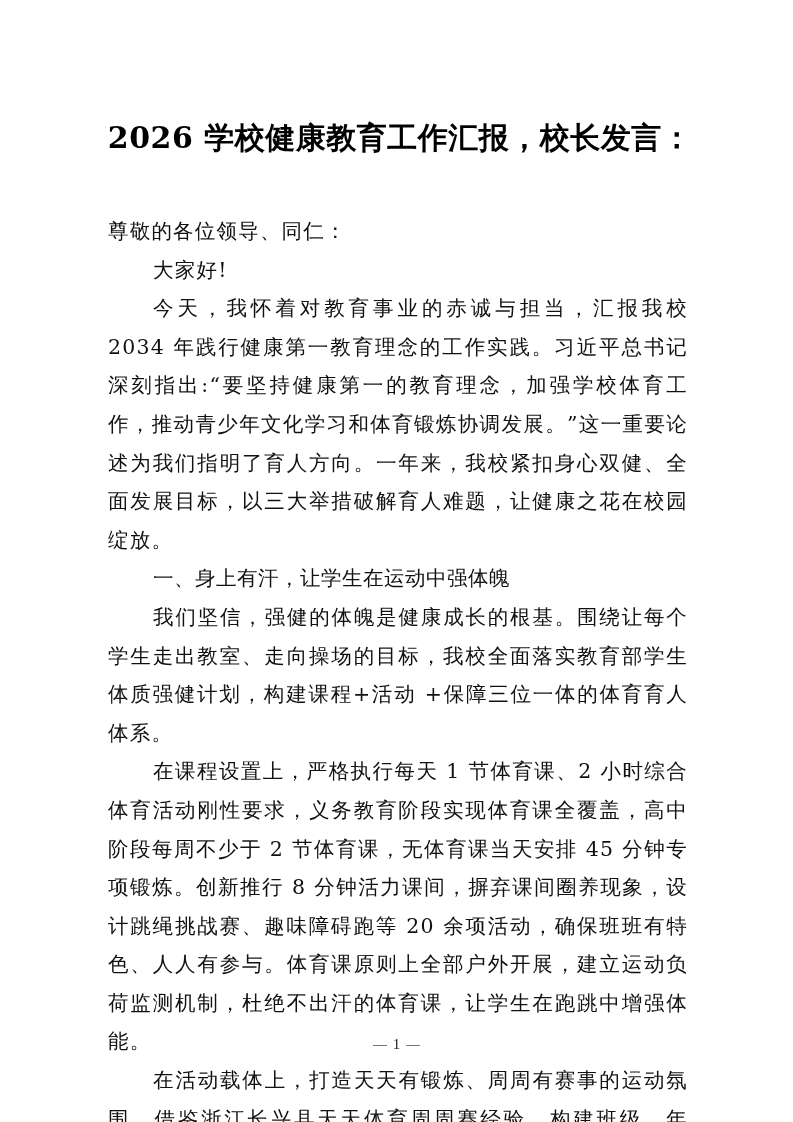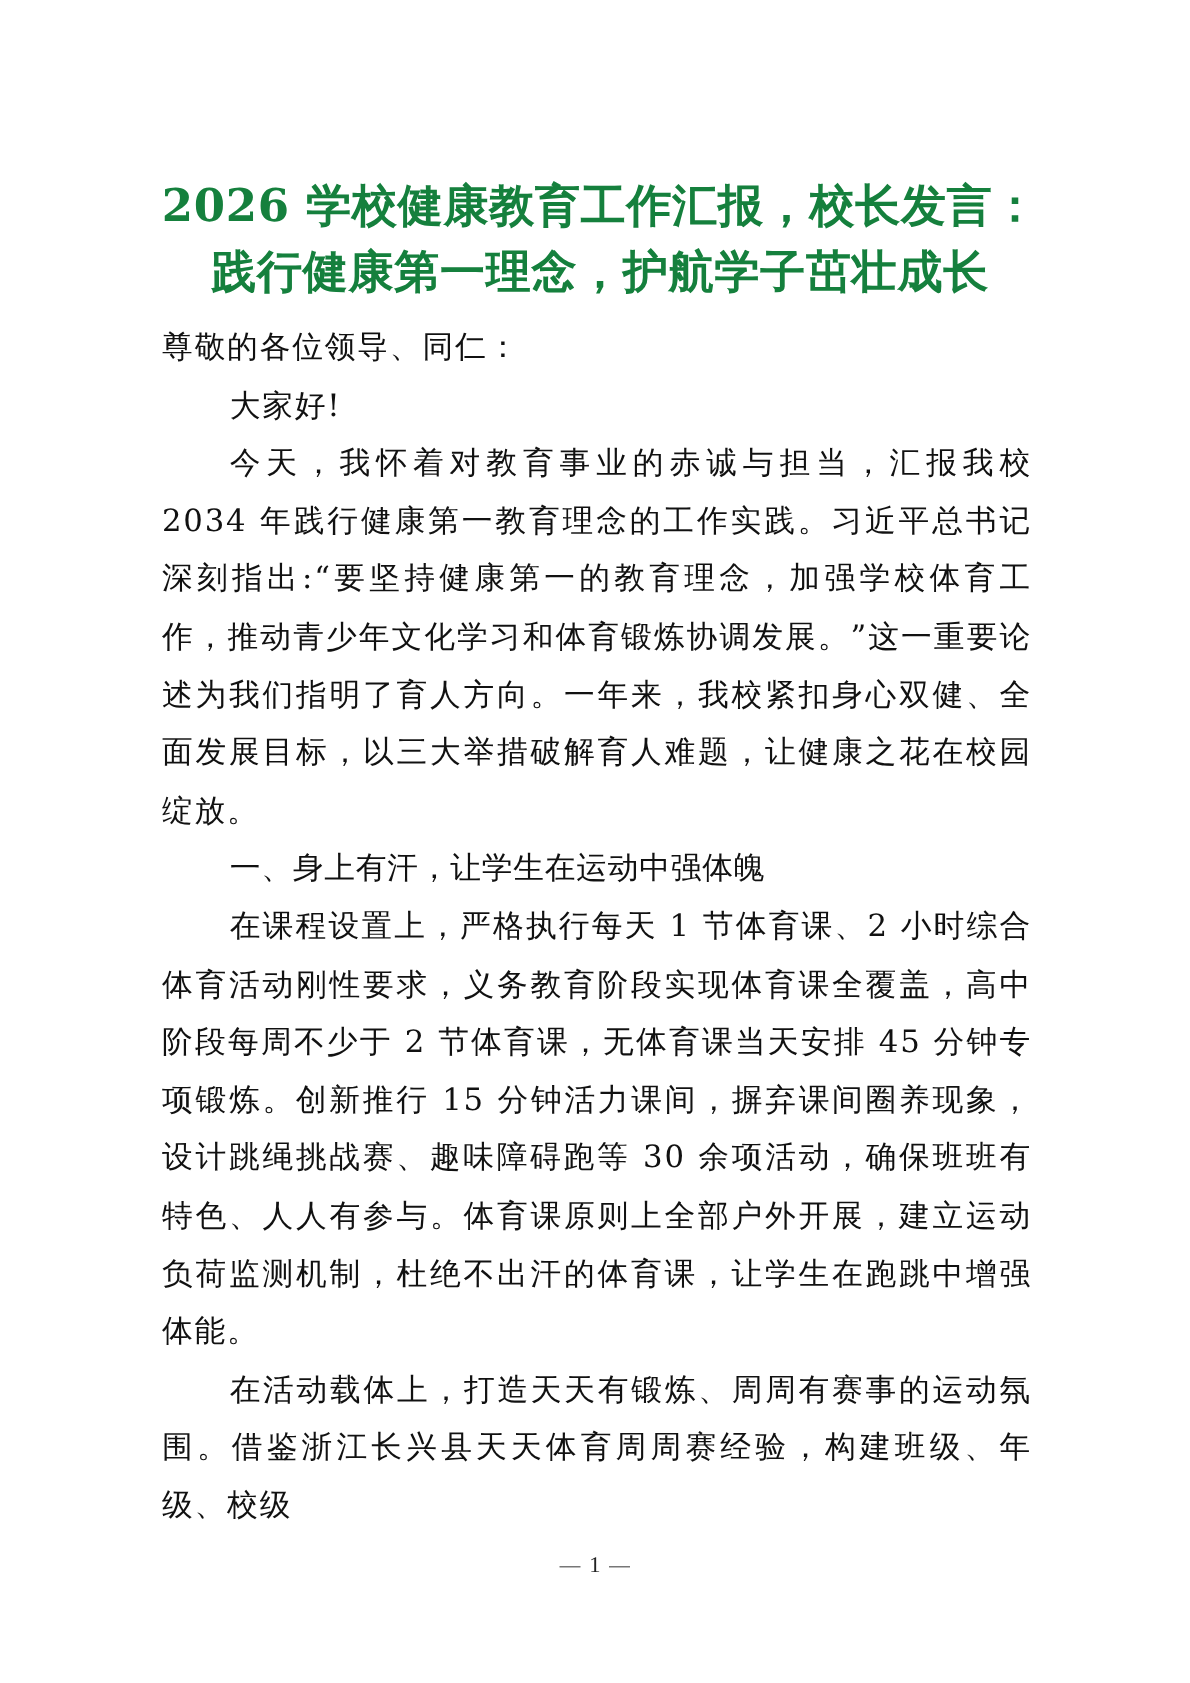--- a/index.html
+++ b/index.html
@@ -5,21 +5,21 @@
   html, body { margin: 0; padding: 0; background: #ffffff; }
   body { width: 793px; height: 1122px; position: relative; overflow: hidden; }
   .page {
     position: absolute; left: 0; top: 0; width: 793px; height: 1122px;
     background: #ffffff;
   }
   .title {
     position: absolute; left: 100px; width: 600px; top: 116px;
     font-family: "DejaVu Serif", "Liberation Serif", serif;
     font-weight: bold; font-size: 30px; line-height: 44px;
-    text-align: center; color: #15803d; letter-spacing: 0.5px;
+    text-align: center; color: #000000; letter-spacing: 0.5px;
     margin: 0;
   }
   .title .line { display: block; white-space: nowrap; }
   .body {
     position: absolute; left: 108px; width: 580px; top: 212px;
     font-family: "DejaVu Serif", "Liberation Serif", serif;
     font-size: 20.5px; line-height: 38.6px; color: #111;
     text-align: justify; text-justify: inter-character;
     letter-spacing: 1.2px;
   }
@@ -37,29 +37,29 @@
   }
   .footer .dash { display: inline-block; width: 14px; height: 1px; background: #777; vertical-align: middle; margin: 0 6px; }
 </style>
 </head>
 <body>
 
 <div class="page">
 
   <h1 class="title">
     <span class="line">2026 学校健康教育工作汇报，校长发言：</span>
-    <span class="line">践行健康第一理念，护航学子茁壮成长</span>
   </h1>
 
   <div class="body">
     <p>尊敬的各位领导、同仁：</p>
     <p class="indent">大家好!</p>
     <p class="indent">今天，我怀着对教育事业的赤诚与担当，汇报我校 2034 年践行健康第一教育理念的工作实践。习近平总书记深刻指出:“要坚持健康第一的教育理念，加强学校体育工作，推动青少年文化学习和体育锻炼协调发展。”这一重要论述为我们指明了育人方向。一年来，我校紧扣身心双健、全面发展目标，以三大举措破解育人难题，让健康之花在校园绽放。</p>
     <p class="heading">一、身上有汗，让学生在运动中强体魄</p>
-    <p class="indent">在课程设置上，严格执行每天 1 节体育课、2 小时综合体育活动刚性要求，义务教育阶段实现体育课全覆盖，高中阶段每周不少于 2 节体育课，无体育课当天安排 45 分钟专项锻炼。创新推行 15 分钟活力课间，摒弃课间圈养现象，设计跳绳挑战赛、趣味障碍跑等 30 余项活动，确保班班有特色、人人有参与。体育课原则上全部户外开展，建立运动负荷监测机制，杜绝不出汗的体育课，让学生在跑跳中增强体能。</p>
+    <p class="indent">我们坚信，强健的体魄是健康成长的根基。围绕让每个学生走出教室、走向操场的目标，我校全面落实教育部学生体质强健计划，构建课程+活动 +保障三位一体的体育育人体系。</p>
+    <p class="indent">在课程设置上，严格执行每天 1 节体育课、2 小时综合体育活动刚性要求，义务教育阶段实现体育课全覆盖，高中阶段每周不少于 2 节体育课，无体育课当天安排 45 分钟专项锻炼。创新推行 8 分钟活力课间，摒弃课间圈养现象，设计跳绳挑战赛、趣味障碍跑等 20 余项活动，确保班班有特色、人人有参与。体育课原则上全部户外开展，建立运动负荷监测机制，杜绝不出汗的体育课，让学生在跑跳中增强体能。</p>
     <p class="indent">在活动载体上，打造天天有锻炼、周周有赛事的运动氛围。借鉴浙江长兴县天天体育周周赛经验，构建班级、年级、校级</p>
   </div>
 
   <div class="footer">
     <span class="dash"></span><span>1</span><span class="dash"></span>
   </div>
 
 </div>
 
 </body></html>

